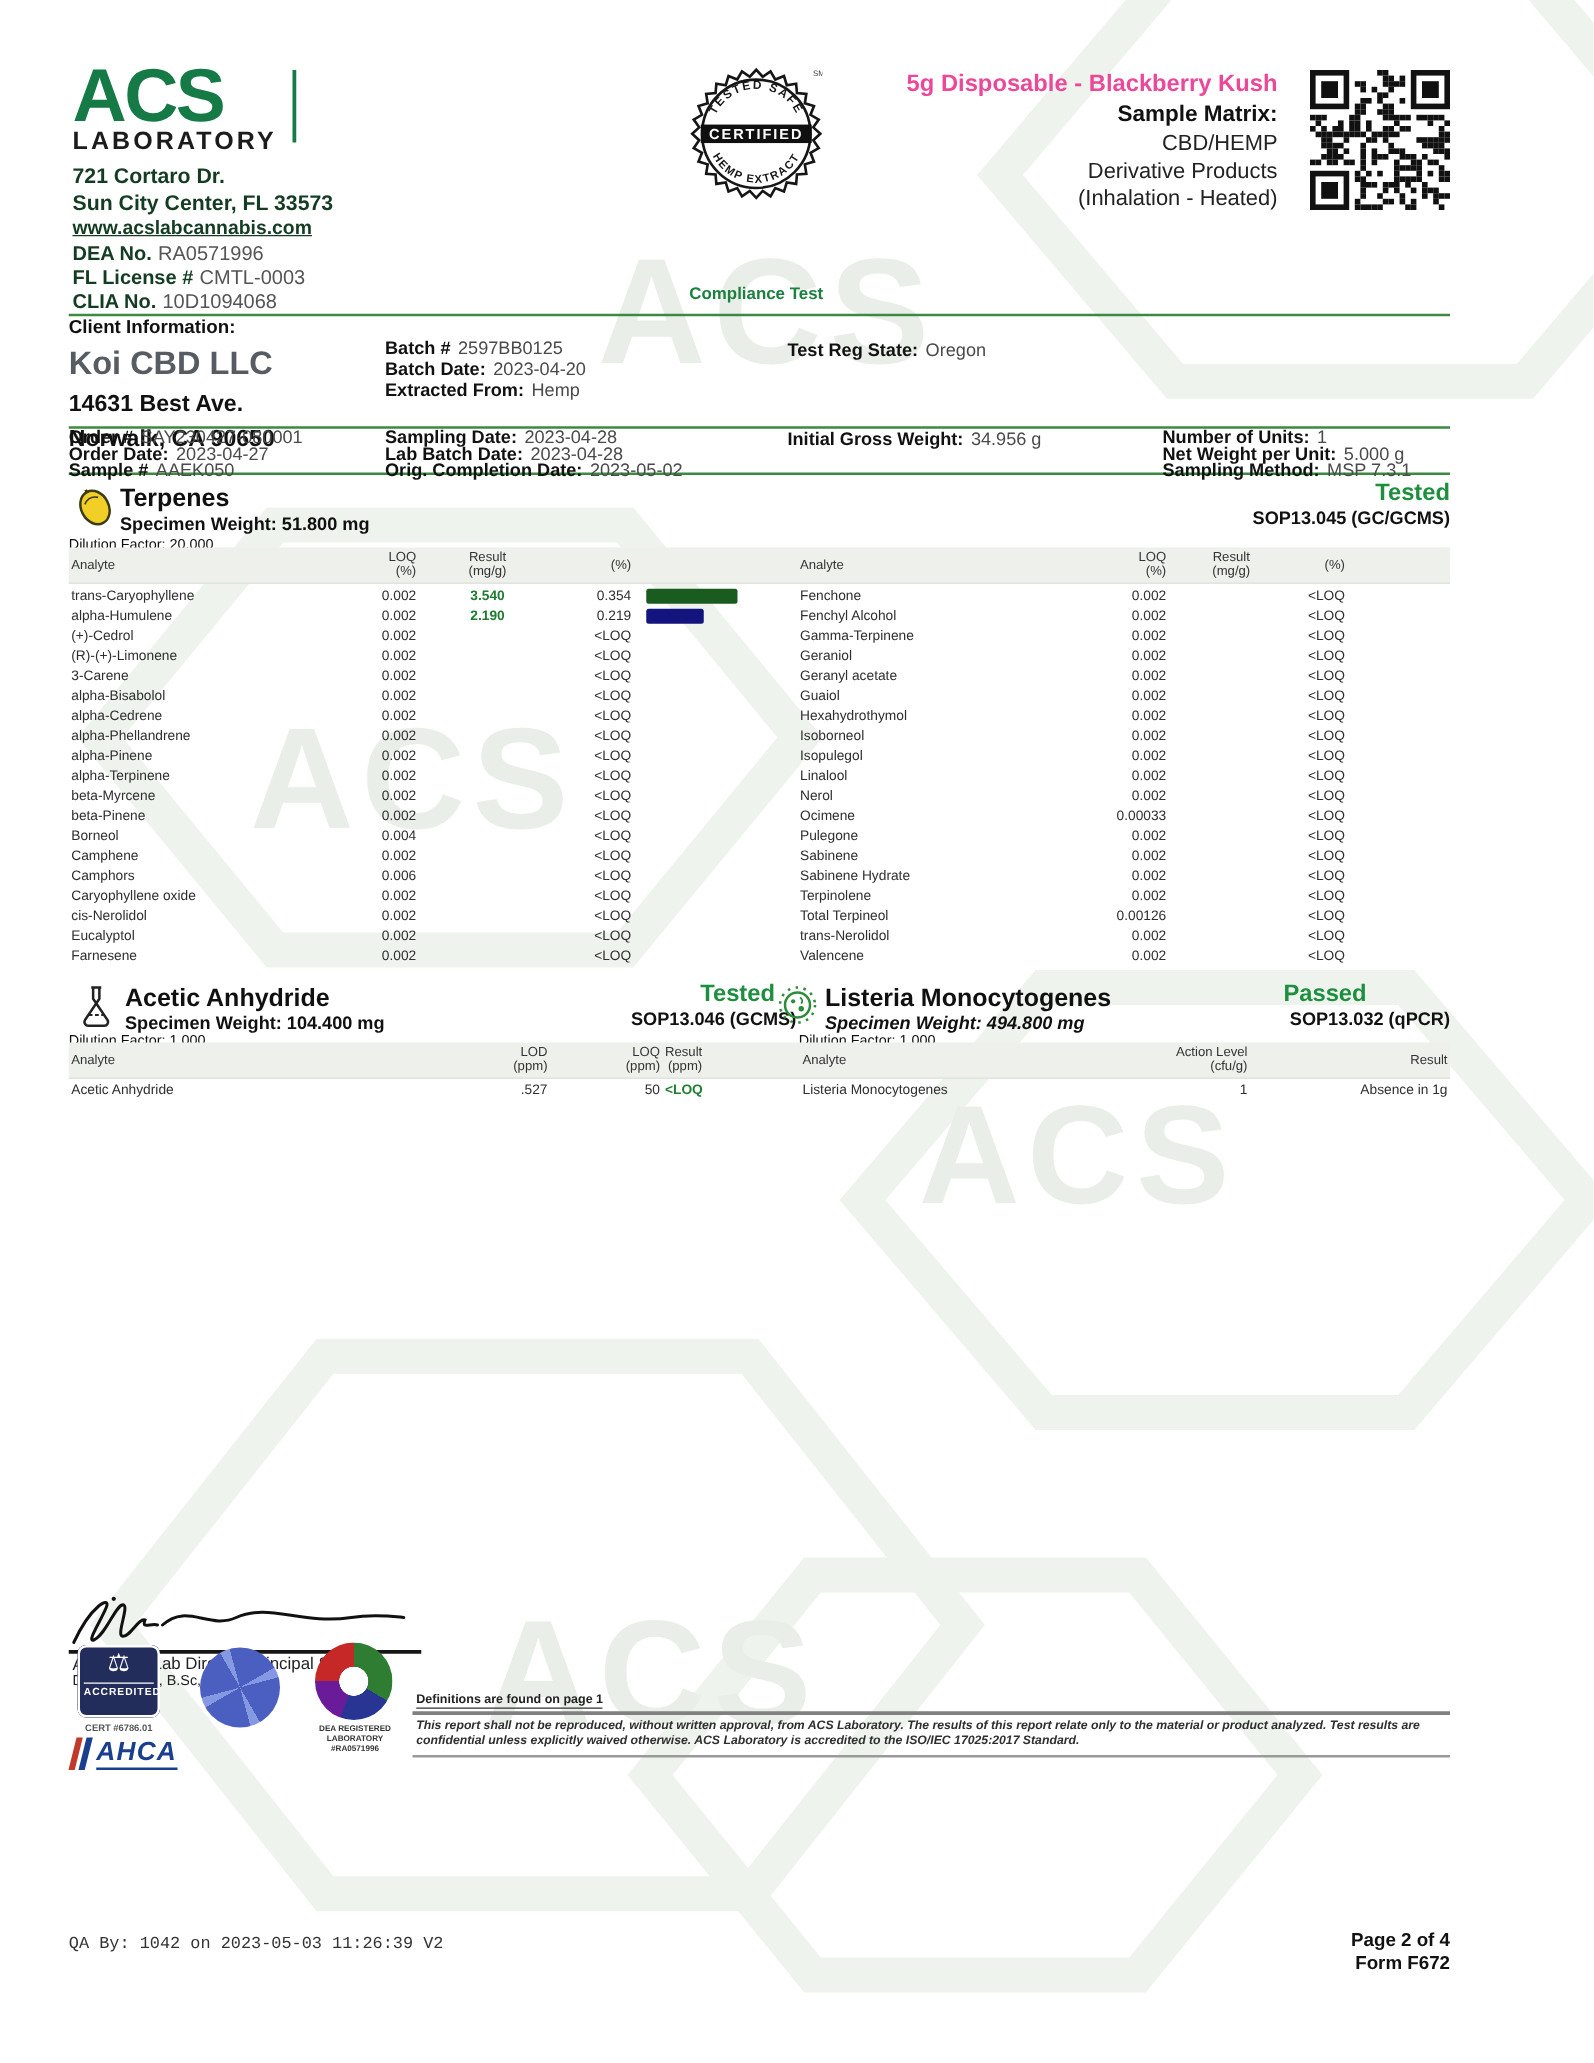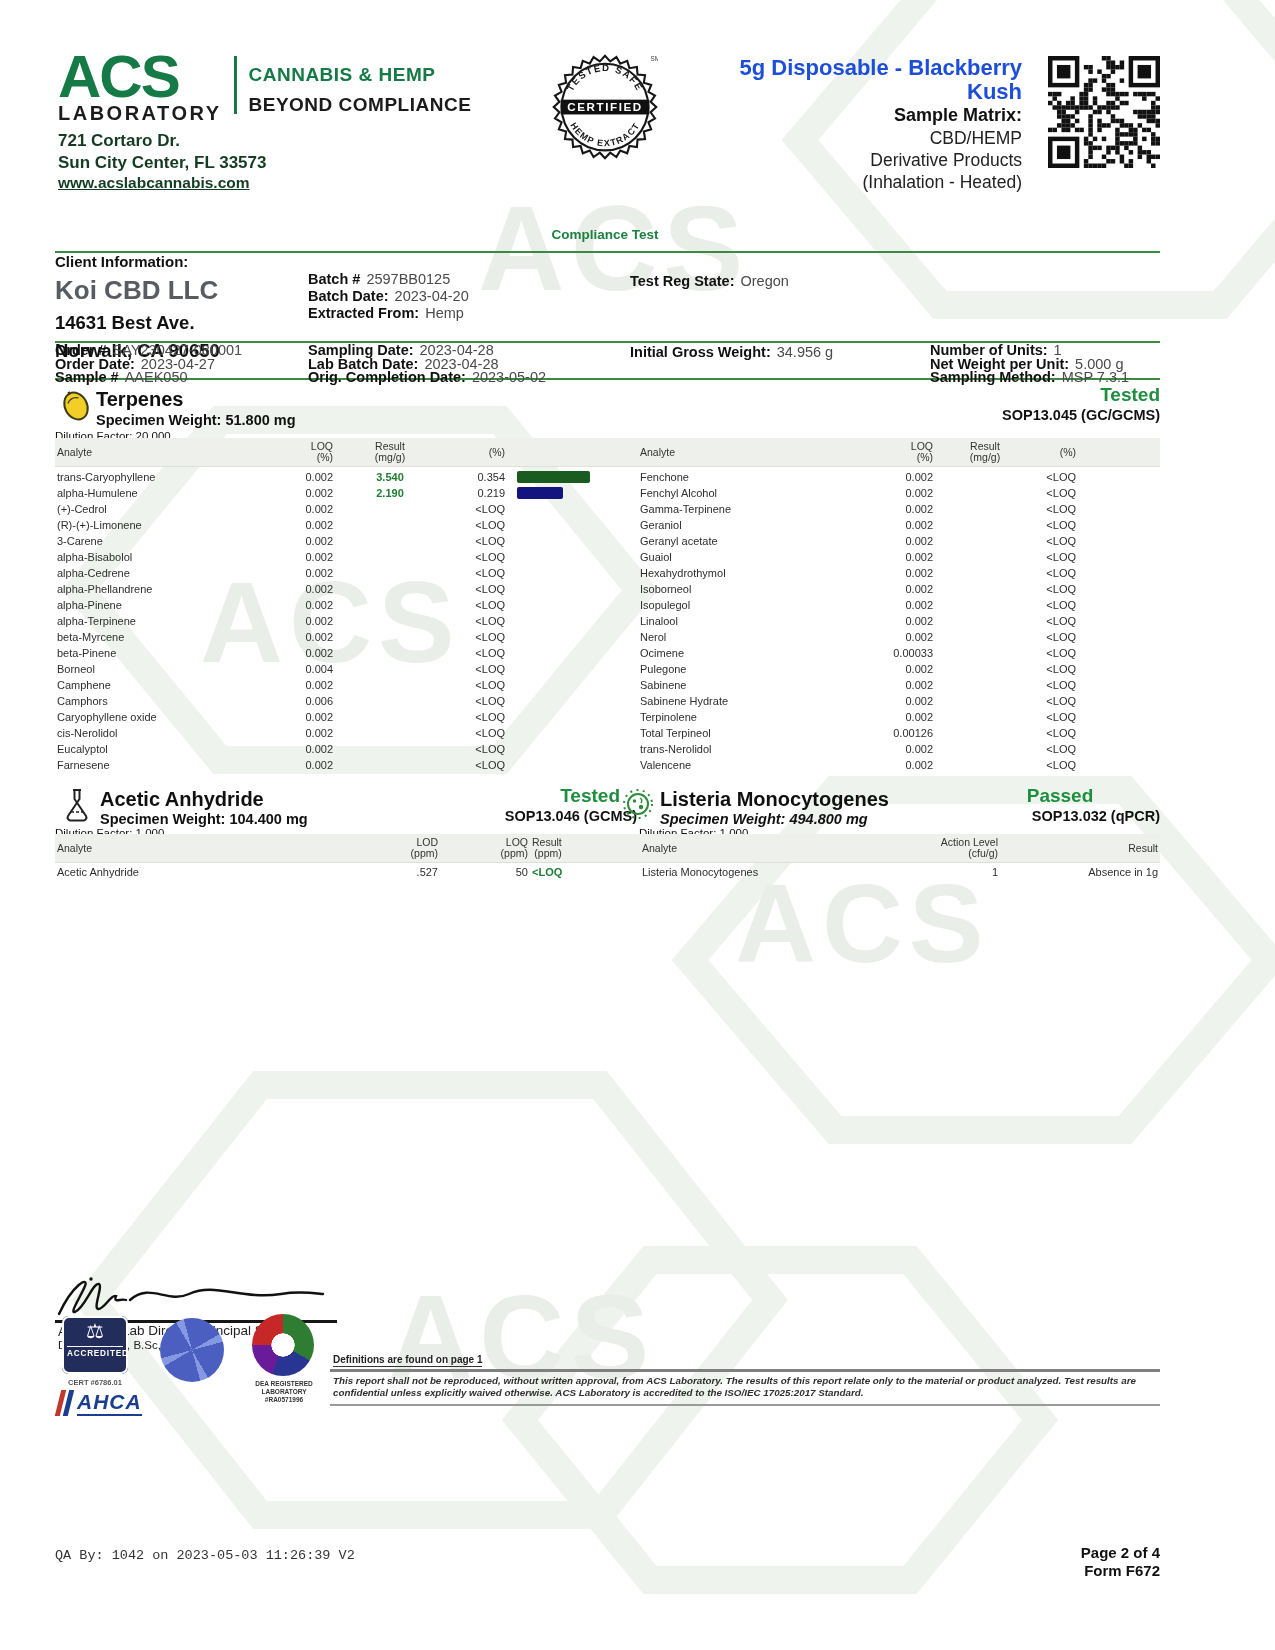--- a/index.html
+++ b/index.html
@@ -20,21 +20,21 @@
   #lab-address{left:58px;top:130px;font-size:17px;font-weight:bold;color:#143c22;line-height:22px;}
   #lab-website{left:58px;top:174px;font-size:15.5px;font-weight:bold;color:#143c22;text-decoration:underline;}
   #lab-ids{left:58px;top:194px;font-size:16px;line-height:19px;}
   #lab-ids .lb{font-weight:bold;color:#143c22;}
   #lab-ids .vl{color:#555;margin-left:5px;}
 
   
   #seal{left:552px;top:50px;}
   
   #sample-block{left:700px;top:56px;width:322px;text-align:right;}
-  #sample-name{font-size:22px;font-weight:bold;color:#1d4ed8;line-height:24px;}
+  #sample-name{font-size:19px;font-weight:bold;color:#ec4899;line-height:24px;}
   #matrix-label{font-size:18px;font-weight:bold;color:#111;line-height:23px;}
   .matrix-line{font-size:17.5px;color:#222;line-height:22px;}
   #qr{left:1048px;top:56px;}
 
   #doc-title{left:380px;top:196px;width:450px;text-align:center;font-size:25px;font-weight:bold;color:#0d0d0d;}
   #doc-subtitle{left:380px;top:227px;width:450px;text-align:center;font-size:13.5px;font-weight:bold;color:#1c8040;}
 
   .hr{left:55px;width:1105px;height:2px;background:#3c8a42;}
   #hr-a{top:251px;} #hr-b{top:341px;} #hr-c{top:378px;}
 
@@ -162,30 +162,31 @@
       <text x="388" y="1378" font-family="Liberation Sans,sans-serif" font-size="118" font-weight="bold" fill="#e9efe8" letter-spacing="6">ACS</text>
     </svg>
   <div class="content">
 
     <div class="abs" id="logo-block">
       <div>
         <div id="logo-acs">ACS</div>
         <div id="logo-laboratory">LABORATORY</div>
       </div>
       <div id="logo-sep"></div>
-      <div>
-        <div id="tagline1">CANNABIS &amp; HEMP</div>
-        <div id="tagline2">BEYOND COMPLIANCE</div>
-      </div>
     </div>
     <div class="abs" id="lab-address">
       <div>721 Cortaro Dr.</div>
       <div>Sun City Center, FL 33573</div>
     </div>
     <div class="abs" id="lab-website">www.acslabcannabis.com</div>
+    <div class="abs" id="lab-ids">
+      <div><span class="lb">DEA No.</span><span class="vl">RA0571996</span></div>
+      <div><span class="lb">FL License #</span><span class="vl">CMTL-0003</span></div>
+      <div><span class="lb">CLIA No.</span><span class="vl">10D1094068</span></div>
+    </div>
 
     <svg class="abs" id="seal" width="106" height="112" viewBox="0 0 100 106">
       <g transform="translate(0,4)">
         <polygon id="seal-burst" fill="#fff" stroke="#161616" stroke-width="2" points="98.5,50.0 93.2,54.9 97.3,60.8 91.1,64.4 93.7,71.0 86.8,73.1 87.9,80.2 80.8,80.8 80.2,87.9 73.1,86.8 71.0,93.7 64.4,91.1 60.8,97.3 54.9,93.2 50.0,98.5 45.1,93.2 39.2,97.3 35.6,91.1 29.0,93.7 26.9,86.8 19.8,87.9 19.2,80.8 12.1,80.2 13.2,73.1 6.3,71.0 8.9,64.4 2.7,60.8 6.8,54.9 1.5,50.0 6.8,45.1 2.7,39.2 8.9,35.6 6.3,29.0 13.2,26.9 12.1,19.8 19.2,19.2 19.8,12.1 26.9,13.2 29.0,6.3 35.6,8.9 39.2,2.7 45.1,6.8 50.0,1.5 54.9,6.8 60.8,2.7 64.4,8.9 71.0,6.3 73.1,13.2 80.2,12.1 80.8,19.2 87.9,19.8 86.8,26.9 93.7,29.0 91.1,35.6 97.3,39.2 93.2,45.1"></polygon>
         <circle cx="50" cy="50" r="41" fill="#fff" stroke="#161616" stroke-width="2"></circle>
         <path id="sealTopPath" d="M 16,50 A 34,34 0 0 1 84,50" fill="none"></path>
         <path id="sealBotPath" d="M 13,50 A 37,37 0 0 0 87,50" fill="none"></path>
         <text font-size="9" font-weight="bold" fill="#161616" letter-spacing="1.4" font-family="Liberation Sans,sans-serif">
           <textPath href="#sealTopPath" startOffset="50%" text-anchor="middle">TESTED SAFE</textPath>
         </text>

